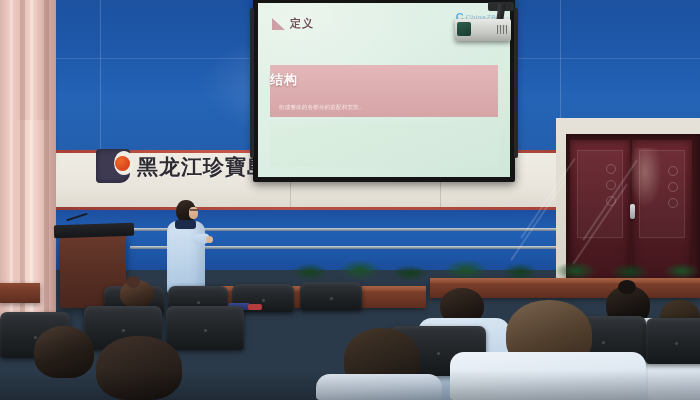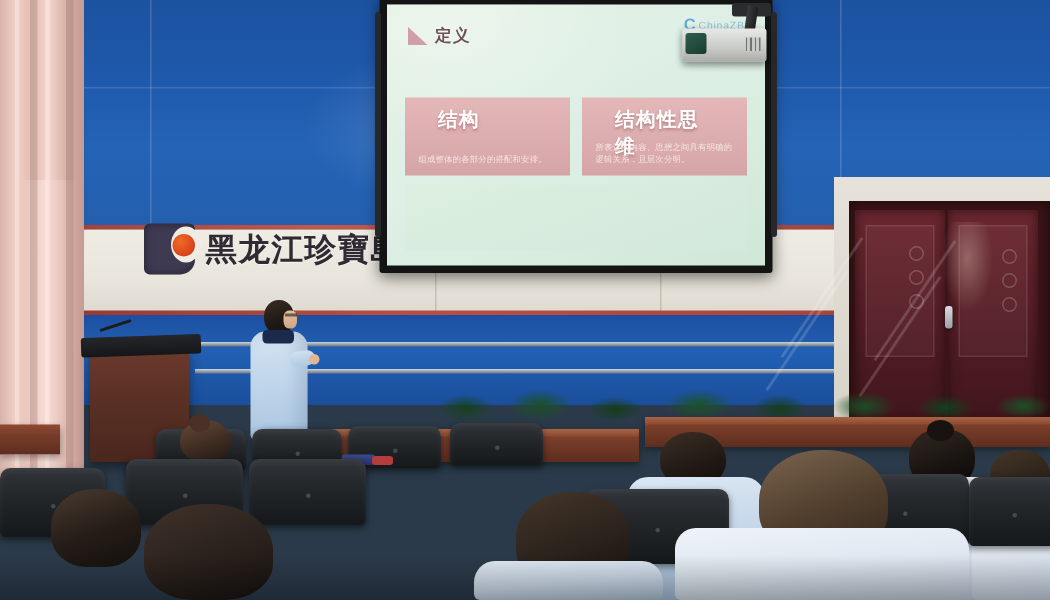--- a/index.html
+++ b/index.html
@@ -83,21 +83,21 @@
   .slide-title-text{font-size:11px;color:#6e5158;font-weight:700;letter-spacing:1px;
     text-shadow:0 0 2px rgba(255,255,255,.6);}
 
   .slide-logo{position:absolute;right:8px;top:8px;display:flex;align-items:center;gap:2px;
     opacity:.7;}
   .slide-logo-c{font-size:11px;font-weight:700;color:#2f8fd0;}
   .slide-logo-w{font-size:7px;color:#6fa9cf;letter-spacing:.5px;}
 
   .pink-row{position:absolute;left:12px;top:62px;right:12px;height:52px;display:flex;gap:8px;}
   .pink-box{flex:1;background:linear-gradient(180deg,#e4b7b8 0%,#dcadaf 55%,#d5a4a6 100%);
-    padding:6px 22px;box-sizing:border-box;position:relative;}
+    padding:6px 0;box-sizing:border-box;position:relative;}
   .pink-h{font-size:13px;font-weight:700;color:#ffffff;letter-spacing:1px;
     text-shadow:0 1px 2px rgba(150,90,95,.6);}
   .pink-b{position:absolute;left:9px;right:7px;bottom:5px;font-size:5.5px;line-height:1.45;
     color:#f6e6e6;letter-spacing:.2px;}
 
   .slide-bottom{position:absolute;left:12px;top:120px;right:12px;bottom:10px;
     background:linear-gradient(160deg,#dcefe1,#d3e9db);}
 
   
   .projector{position:absolute;left:455px;top:19px;width:56px;height:22px;
@@ -235,24 +235,20 @@
       <div class="slide-logo">
         <span class="slide-logo-c">C</span>
         <span class="slide-logo-w">ChinaZBD</span>
       </div>
 
       <div class="pink-row">
         <div class="pink-box">
           <div class="pink-h">结构</div>
           <div class="pink-b">组成整体的各部分的搭配和安排。</div>
         </div>
-        <div class="pink-box">
-          <div class="pink-h">结构性思维</div>
-          <div class="pink-b">所表达的内容、思想之间具有明确的逻辑关系，且层次分明。</div>
-        </div>
       </div>
 
       <div class="slide-bottom"></div>
     </div>
   </div>
 
   <div class="projector-mount"></div>
   <div class="projector-arm"></div>
   <div class="projector">
     <div class="projector-lens"></div>

